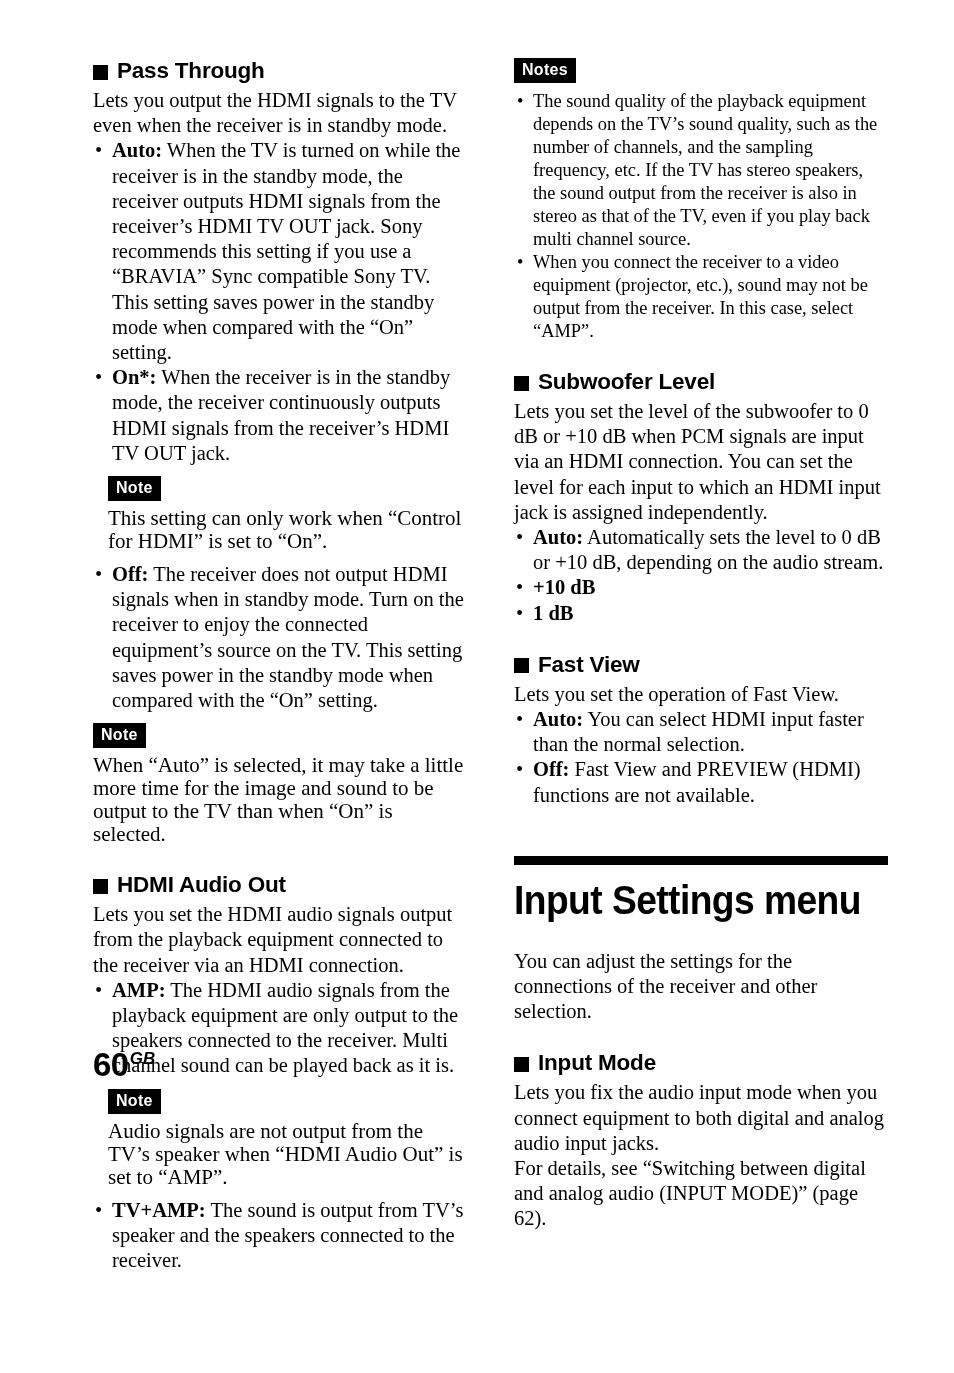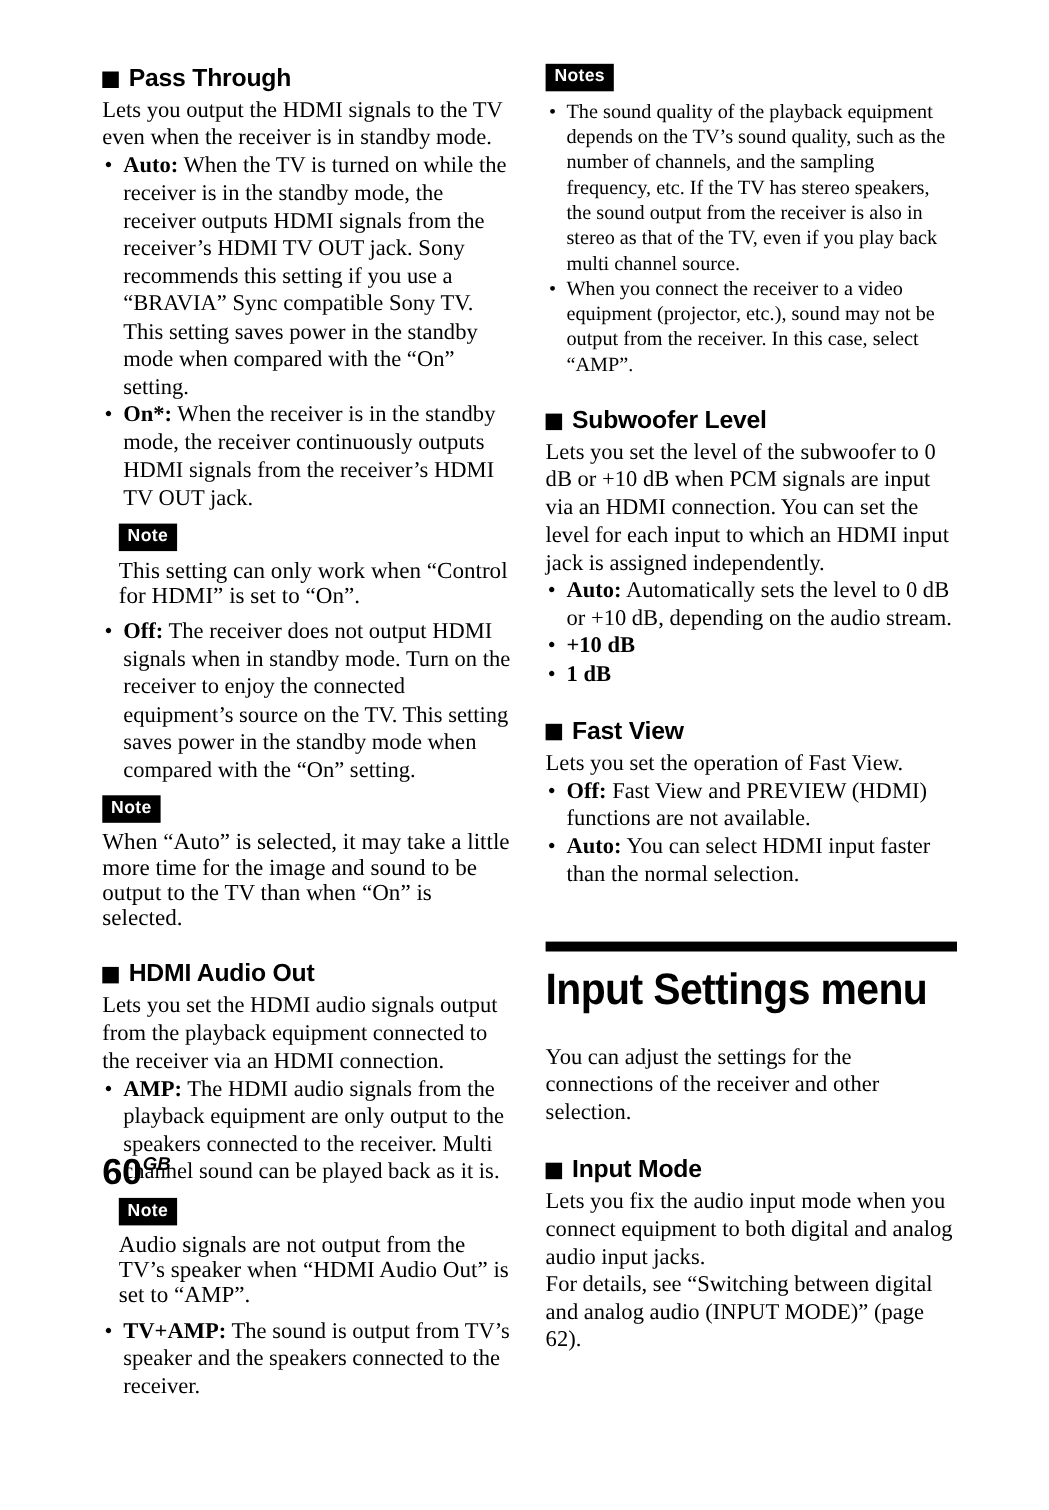--- a/index.html
+++ b/index.html
@@ -19,21 +19,21 @@
     position: relative;
     width: 954px;
     height: 1124px;
     box-sizing: border-box;
   }
   .col {
     position: absolute;
     top: 58px;
   }
   .col-left  { left: 93px; width: 372px; }
-  .col-right { left: 496px; width: 374px; }
+  .col-right { left: 514px; width: 374px; }
 
   
   .sec-head {
     display: flex;
     align-items: center;
     font-family: "Liberation Sans", sans-serif;
     font-weight: bold;
     font-size: 22.5px;
     letter-spacing: -0.2px;
     margin: 0 0 4px 0;
@@ -280,24 +280,24 @@
 
     <div class="sec-head spaced-top">
       <span class="sq"></span>
       <span>Fast View</span>
     </div>
 
     <p class="body">Lets you set the operation of Fast View.</p>
 
     <ul class="bullets">
       <li>
+        <span class="b">Auto:</span><span> You can select HDMI input faster than the normal selection.</span>
+      </li>
+      <li>
         <span class="b">Off:</span><span> Fast View and PREVIEW (HDMI) functions are not available.</span>
-      </li>
-      <li>
-        <span class="b">Auto:</span><span> You can select HDMI input faster than the normal selection.</span>
       </li>
     </ul>
 
     <div class="major">
       <div class="rule"></div>
       <h1>Input Settings menu</h1>
       <p class="body intro">You can adjust the settings for the connections of the receiver and other selection.</p>
 
       <div class="sec-head spaced-top">
         <span class="sq"></span>

